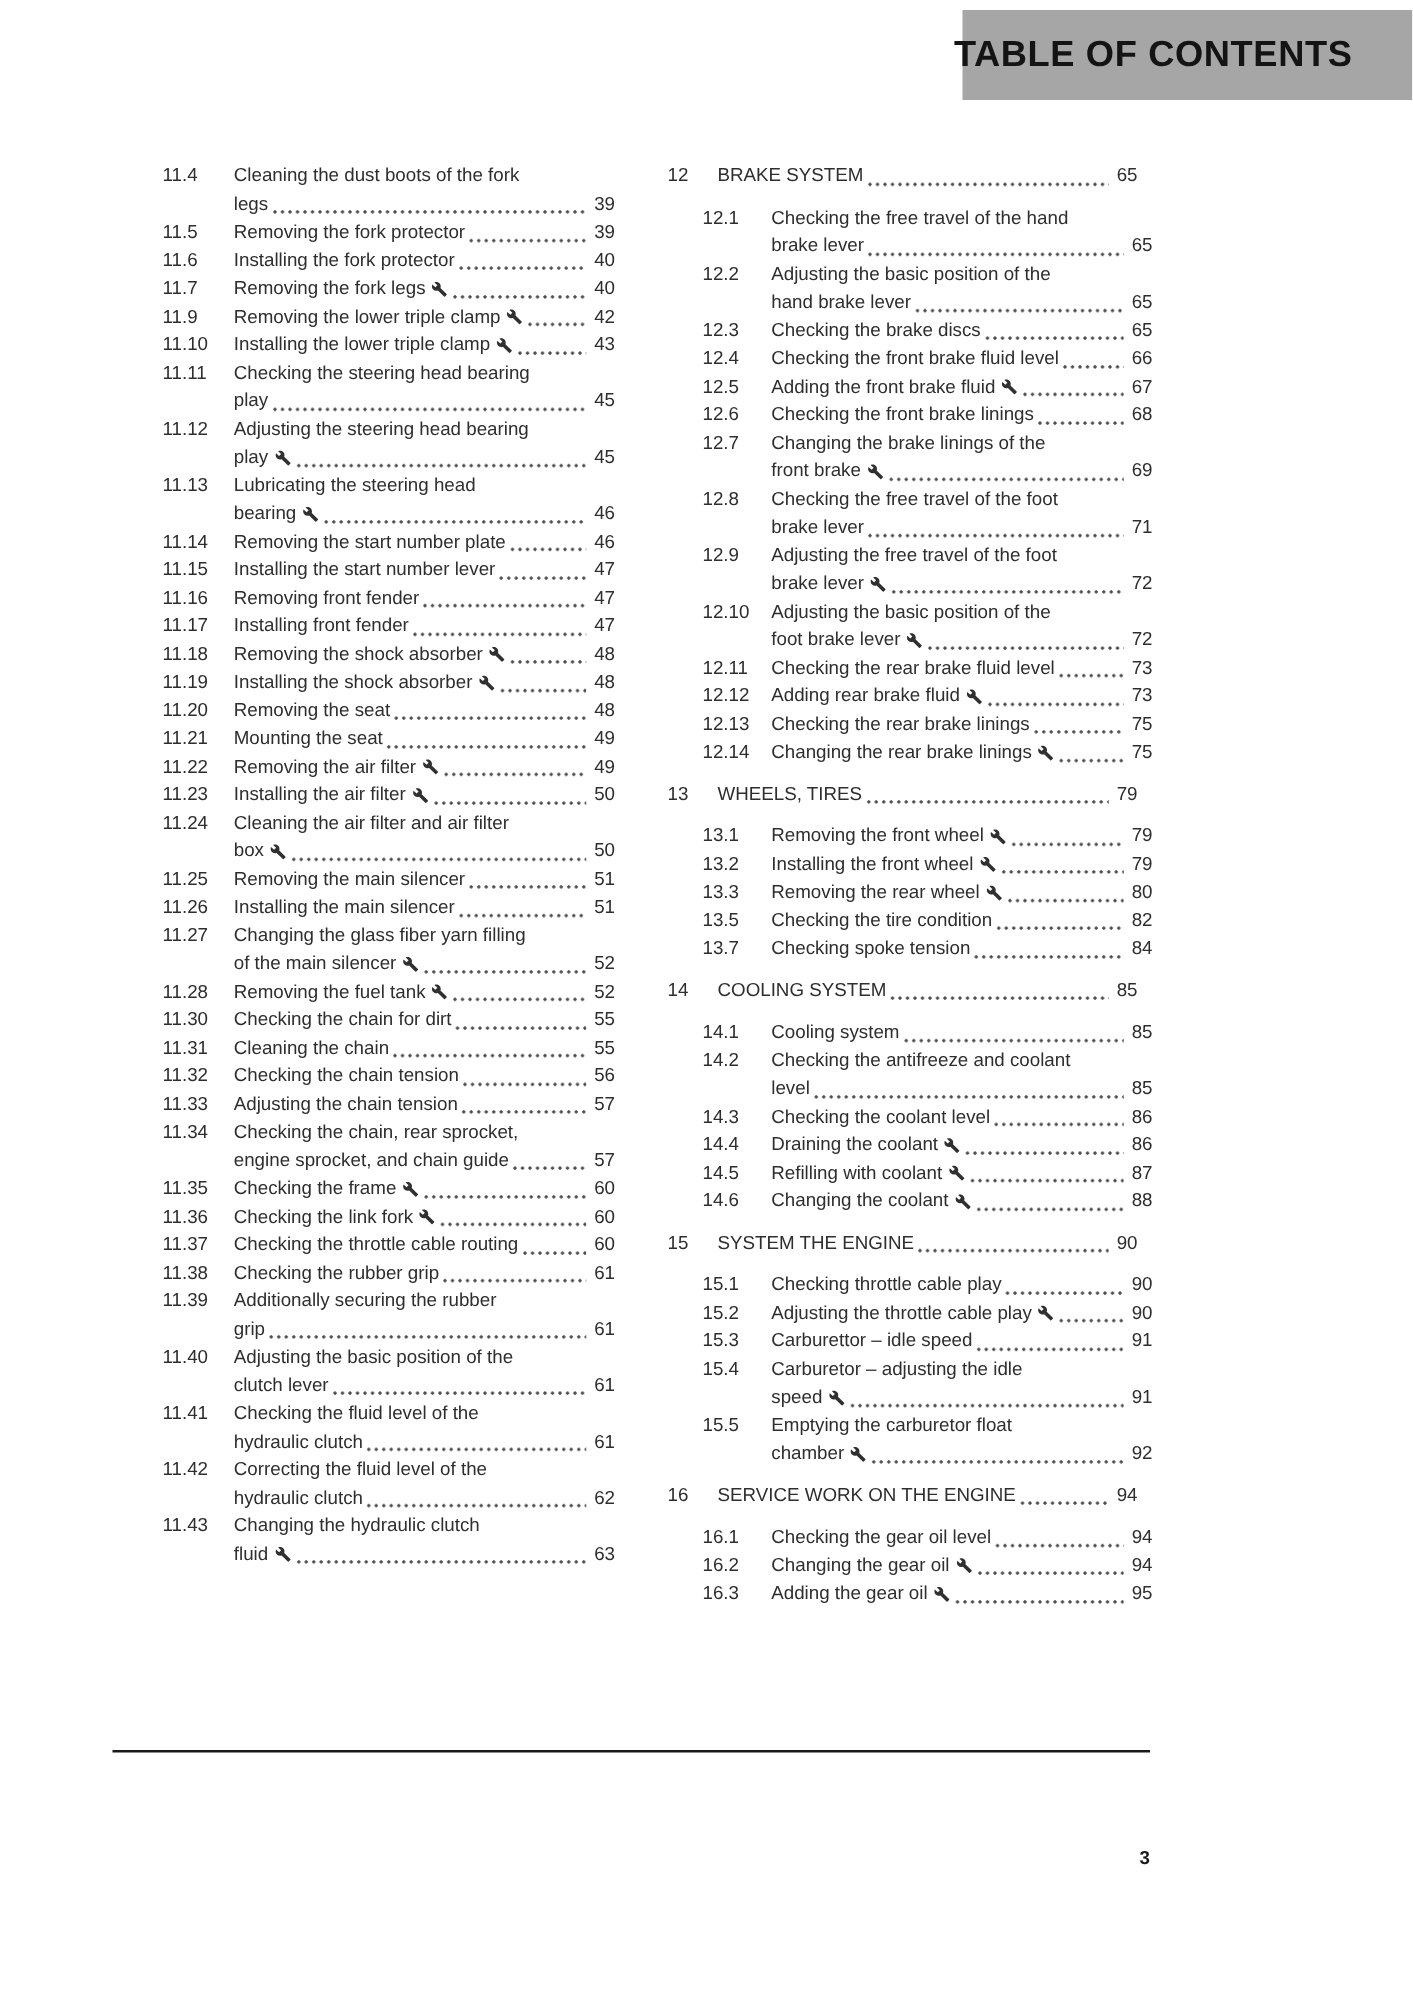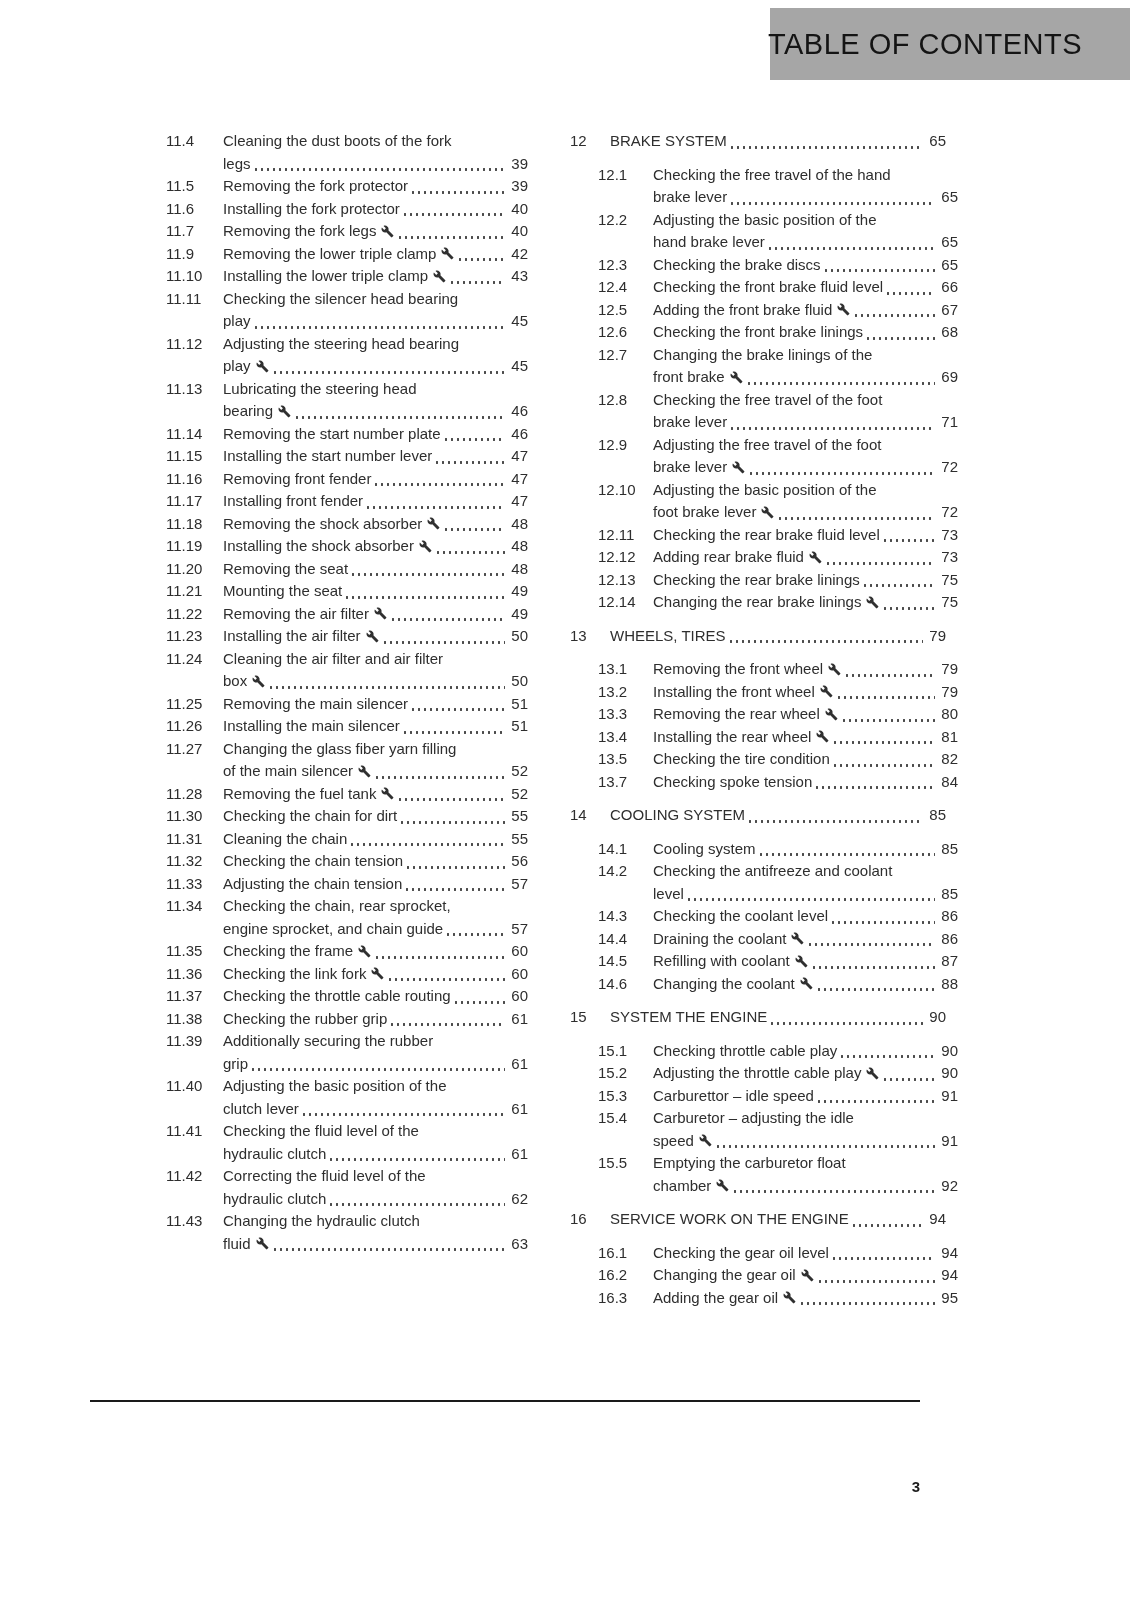--- a/index.html
+++ b/index.html
@@ -26,38 +26,38 @@
     width: 360px;
     height: 72px;
     background: var(--header-bg);
     display: flex;
     align-items: center;
     justify-content: flex-end;
     padding-right: 48px;
   }
   .header-band .title {
     font-size: 29px;
-    font-weight: normal;
+    font-weight: bold;
     letter-spacing: 0.5px;
     color: #141414;
     white-space: nowrap;
   }
 
   .toc {
     position: absolute;
     top: 130px;
     left: 130px;
     width: 792px;
     display: flex;
     gap: 30px;
     color: var(--text);
     font-size: 15px;
     line-height: 22.5px;
   }
-  .col-left  { width: 362px; flex: 0 0 362px; margin-left: 36px; }
+  .col-left  { width: 362px; flex: 0 0 362px; }
   .col-right { width: 400px; flex: 0 0 400px; }
 
   .toc-row { display: flex; align-items: flex-start; }
   .toc-row .num { flex: 0 0 57px; }
   .toc-row .content { flex: 1 1 auto; min-width: 0; }
   .tline { display: block; }
   .lastline { display: flex; }
   .lastline .t { flex: 0 0 auto; white-space: nowrap; }
 
   .wrench {
@@ -186,21 +186,21 @@
                   <path d="M22.7 19l-9.1-9.1c.9-2.3.4-5-1.5-6.9-2-2-5-2.4-7.4-1.3L9 6 6 9 1.6 4.7C.4 7.1.9 10.1 2.9 12.1c1.9 1.9 4.6 2.4 6.9 1.5l9.1 9.1c.4.4 1 .4 1.4 0l2.3-2.3c.5-.4.5-1.1.1-1.4z"></path>
                 </svg></span>
               <span class="leader"></span>
               <span class="pg">43</span>
             </span>
           </span>
         </div>
         <div class="toc-row entry">
           <span class="num">11.11</span>
           <span class="content">
-            <span class="tline">Checking the silencer head bearing</span>
+            <span class="tline">Checking the steering head bearing</span>
             <span class="lastline">
               <span class="t">play</span>
               <span class="leader"></span>
               <span class="pg">45</span>
             </span>
           </span>
         </div>
         <div class="toc-row entry">
           <span class="num">11.12</span>
           <span class="content">
@@ -776,33 +776,20 @@
               <span class="t">Removing the rear wheel</span>
               <span class="wrench"><svg viewBox="0 0 24 24" width="13" height="13" fill="currentColor" aria-hidden="true">
                   <path d="M22.7 19l-9.1-9.1c.9-2.3.4-5-1.5-6.9-2-2-5-2.4-7.4-1.3L9 6 6 9 1.6 4.7C.4 7.1.9 10.1 2.9 12.1c1.9 1.9 4.6 2.4 6.9 1.5l9.1 9.1c.4.4 1 .4 1.4 0l2.3-2.3c.5-.4.5-1.1.1-1.4z"></path>
                 </svg></span>
               <span class="leader"></span>
               <span class="pg">80</span>
             </span>
           </span>
         </div>
         <div class="toc-row entry">
-          <span class="num">13.4</span>
-          <span class="content">
-            <span class="lastline">
-              <span class="t">Installing the rear wheel</span>
-              <span class="wrench"><svg viewBox="0 0 24 24" width="13" height="13" fill="currentColor" aria-hidden="true">
-                  <path d="M22.7 19l-9.1-9.1c.9-2.3.4-5-1.5-6.9-2-2-5-2.4-7.4-1.3L9 6 6 9 1.6 4.7C.4 7.1.9 10.1 2.9 12.1c1.9 1.9 4.6 2.4 6.9 1.5l9.1 9.1c.4.4 1 .4 1.4 0l2.3-2.3c.5-.4.5-1.1.1-1.4z"></path>
-                </svg></span>
-              <span class="leader"></span>
-              <span class="pg">81</span>
-            </span>
-          </span>
-        </div>
-        <div class="toc-row entry">
           <span class="num">13.5</span>
           <span class="content">
             <span class="lastline">
               <span class="t">Checking the tire condition</span>
               <span class="leader"></span>
               <span class="pg">82</span>
             </span>
           </span>
         </div>
         <div class="toc-row entry">

